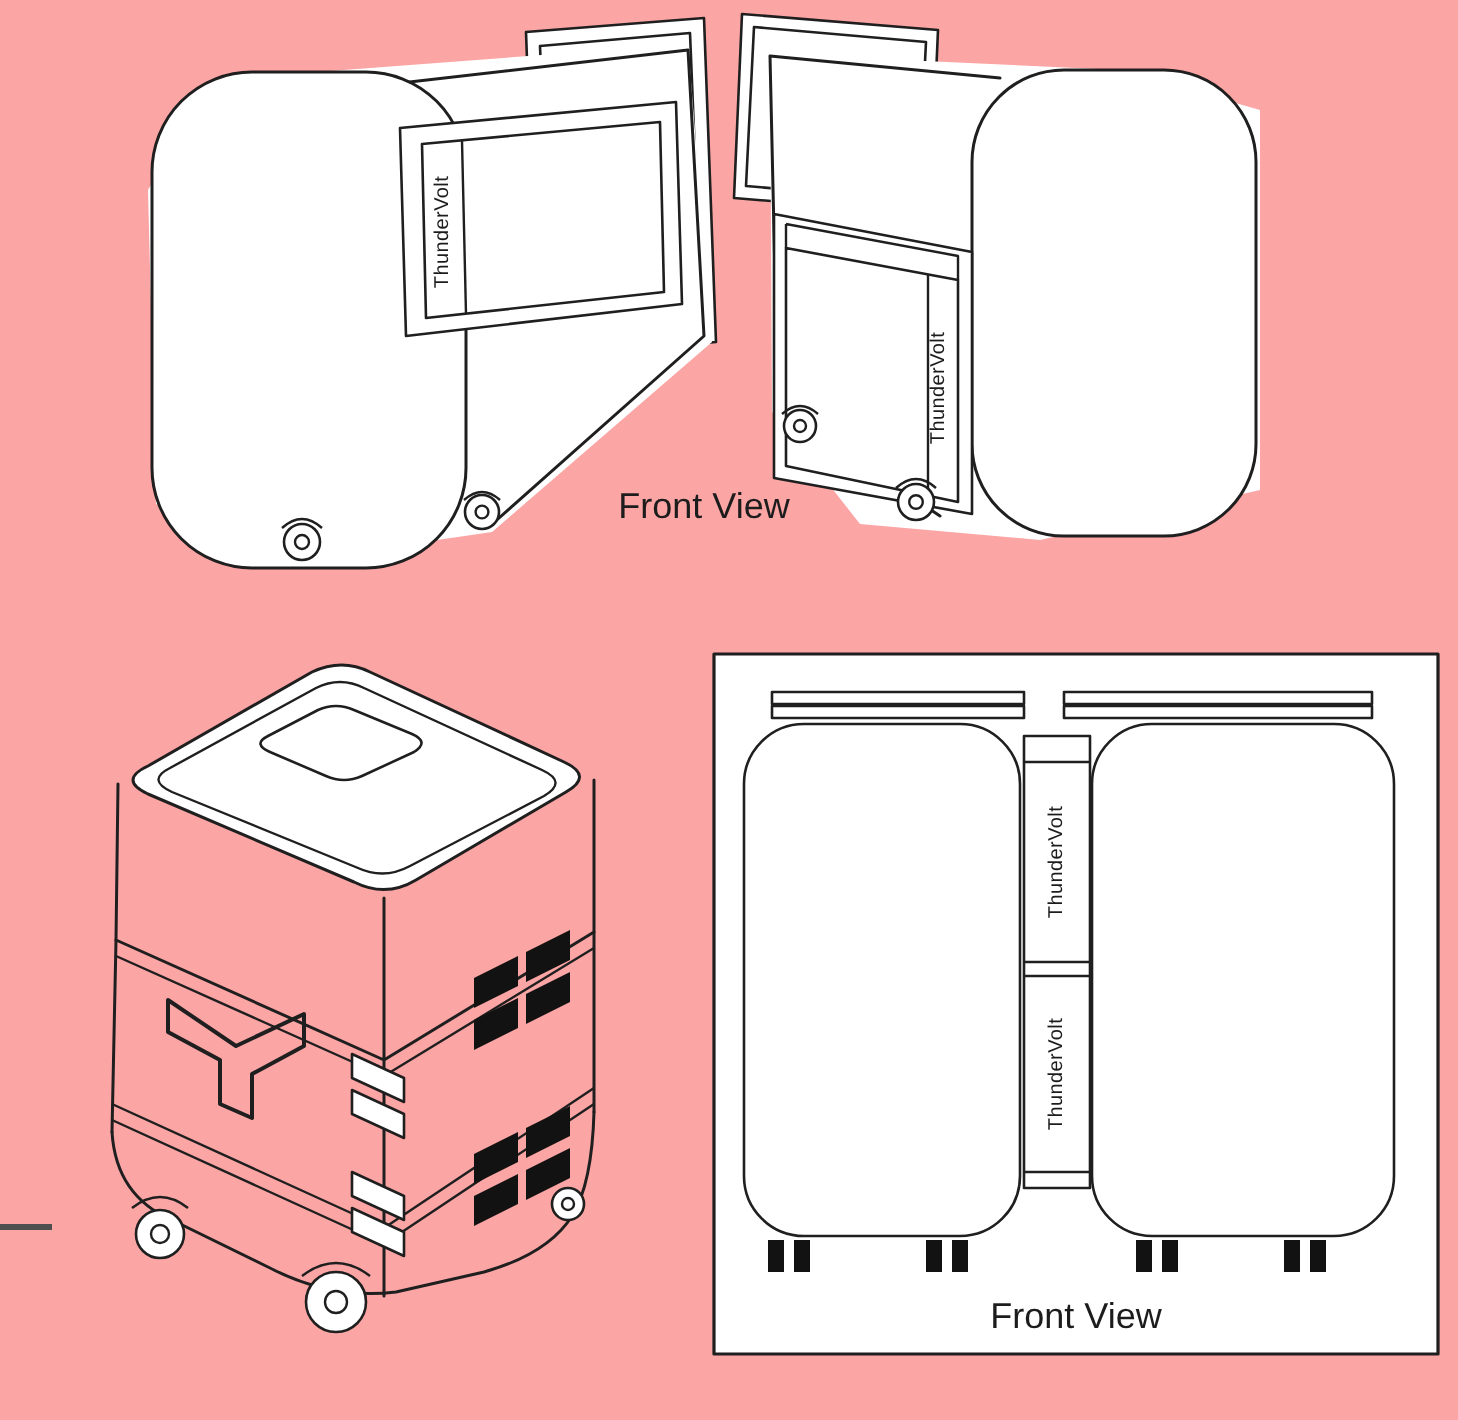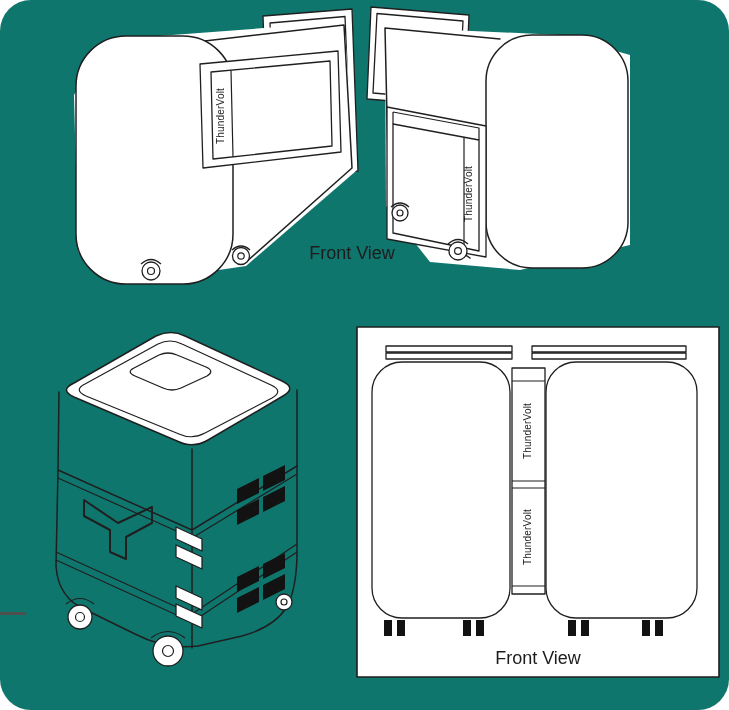--- a/index.html
+++ b/index.html
@@ -1,22 +1,21 @@
 <!DOCTYPE html>
 <html><head>
 <meta charset="utf-8">
 <style>
   html,body{margin:0;padding:0;background:#ffffff;}
   .canvas{
     position:relative;
     width:729px;height:710px;
-    background:#0f766e;
+    background:#fca5a5;
     overflow:hidden;
     font-family:"Liberation Sans", sans-serif;
-    border-radius:31px;
   }
   svg{display:block;}
   .ln{stroke:#1f1f1f;stroke-width:1.5;fill:none;stroke-linecap:round;stroke-linejoin:round;}
   .lnthin{stroke:#1f1f1f;stroke-width:1.2;fill:none;stroke-linejoin:round;}
   .lnf{stroke:#1f1f1f;stroke-width:1.5;fill:#ffffff;stroke-linejoin:round;}
   .lnf2{stroke:#1f1f1f;stroke-width:1.3;fill:#ffffff;stroke-linejoin:round;}
   .fillw{fill:#ffffff;stroke:none;}
   .blk{fill:#121212;stroke:none;}
   .edgebar{fill:#4f4f4f;stroke:none;}
   .view-label{font-family:"Liberation Sans",sans-serif;font-size:18px;fill:#1c1c1c;}

